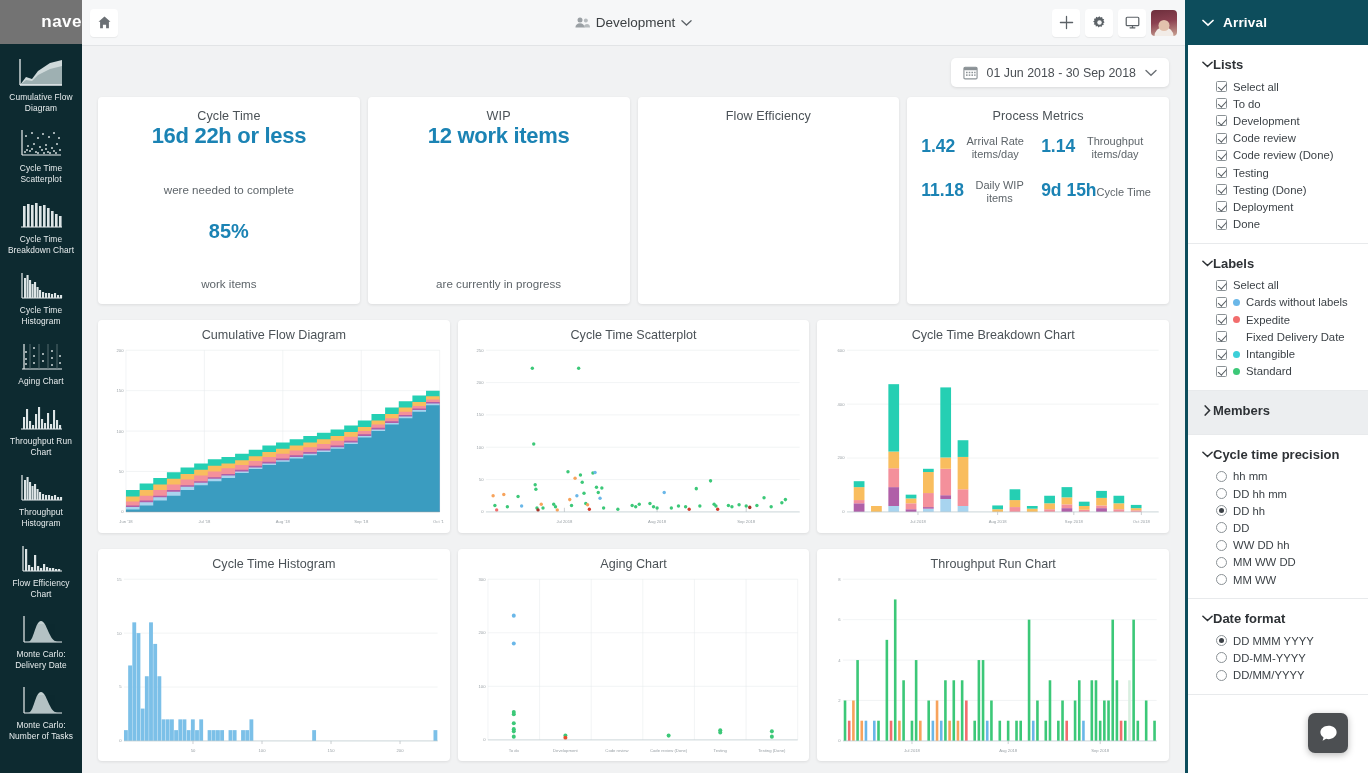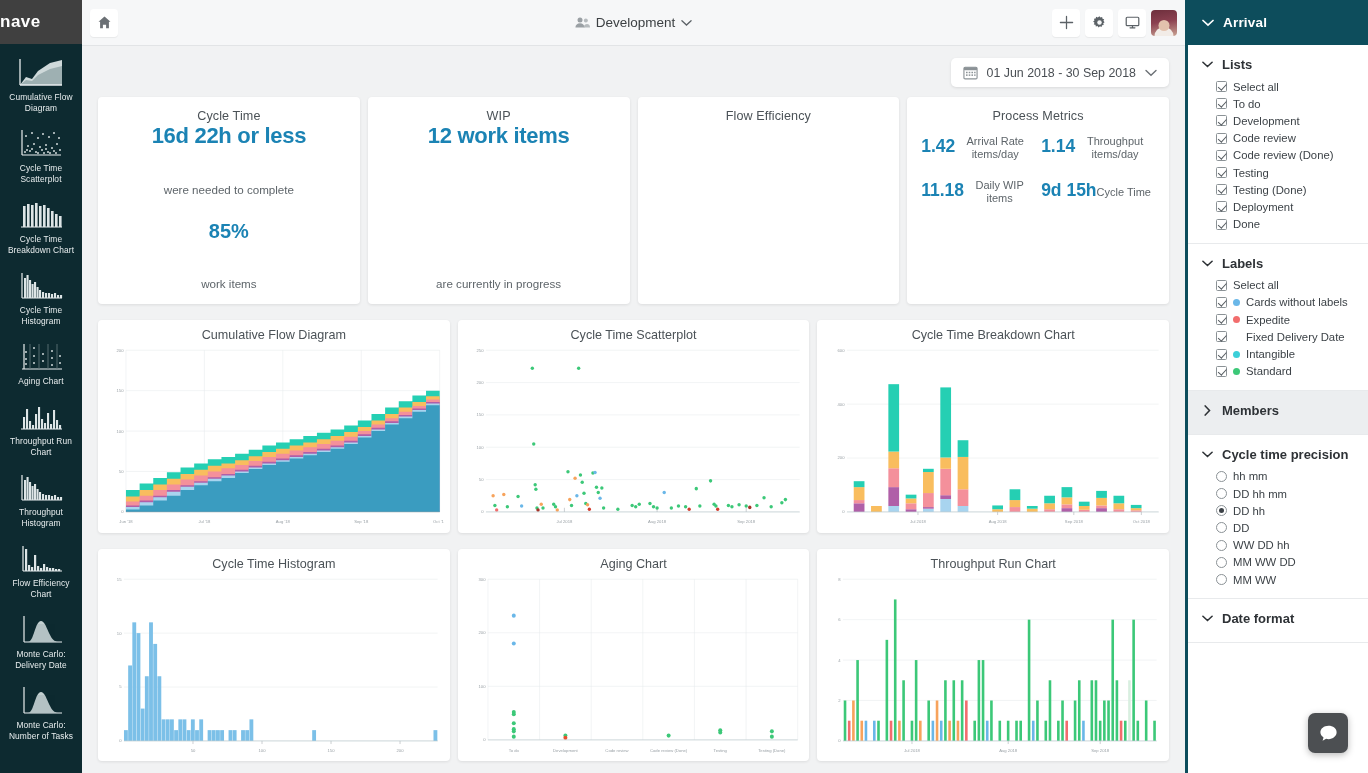--- a/index.html
+++ b/index.html
@@ -11,22 +11,22 @@
   }
   .app { position: relative; width: 1368px; height: 773px; display: flex; background:#f1f2f3; }
 
   
   .left-sidebar {
     width: 82px; height: 773px; background: #0d2a30;
     display: flex; flex-direction: column; align-items: center;
     flex: 0 0 82px; overflow: hidden;
   }
   .brand {
-    height: 44px; width: 100%; display:flex; align-items:center; justify-content:flex-start;
-    background:#404040;
+    height: 44px; width: 100%; display:flex; align-items:center; justify-content:flex-end;
+    background:#737373;
   }
   .brand-text { color:#fff; font-size:17px; font-weight:700; letter-spacing:.5px; }
   .nav-list { width:100%; padding-top:6px; }
   .nav-item {
     width:100%; padding:5px 3px 7px; display:flex; flex-direction:column;
     align-items:center; cursor:pointer;
   }
   .nav-icon { width:52px; height:34px; display:block; }
   .nav-label {
     color:#e9eeef; font-size:8.4px; line-height:11px; text-align:center;
@@ -108,21 +108,21 @@
     width:183px; flex:0 0 183px; height:773px; background:#fff;
     border-left:3px solid #0d4d5c; display:flex; flex-direction:column; overflow:hidden;
   }
   .ctrl-header {
     background:#0d4d5c; color:#fff; height:45px; display:flex; align-items:center;
     gap:9px; padding:0 14px; cursor:pointer; flex:0 0 45px;
   }
   .ctrl-header .t { font-size:13.5px; font-weight:600; letter-spacing:.2px;}
   .sect { border-bottom:1px solid #e8eaec; padding:12px 0 10px; }
   .sect-head {
-    display:flex; align-items:center; gap:9px; padding:0 14px 6px; cursor:pointer;
+    display:flex; align-items:center; gap:0; padding:0 14px 6px; cursor:pointer;
   }
   .sect-head .t { font-size:13px; color:#2e3236; font-weight:600; }
   .opt-list { padding:0 0 0 28px; }
   .opt {
     display:flex; align-items:center; gap:6px; padding:2.6px 0; cursor:pointer;
   }
   .opt .lab { font-size:11.3px; color:#3c4247; white-space:nowrap;text-align:right; }
   .cbox {
     width:11px; height:11px; border:1px solid #8b9296; border-radius:1.5px;
     background:#fff; position:relative; flex:0 0 11px;
@@ -1019,20 +1019,34 @@
             </div>
           </div>
   </div>
         <div class="sect ">
     <div class="sect-head">
       <svg class="chev" viewBox="0 0 12 8">
               <path d="M1 1.5 6 6.2 11 1.5" stroke="#2e3236" stroke-width="1.7" fill="none" stroke-linecap="round"></path>
             </svg>
       <span class="t">Date format</span>
     </div>
+    <div class="opt-list">
+            <div class="opt">
+              <span class="radio sel"></span>
+              <span class="lab">DD MMM YYYY</span>
+            </div>
+            <div class="opt">
+              <span class="radio "></span>
+              <span class="lab">DD-MM-YYYY</span>
+            </div>
+            <div class="opt">
+              <span class="radio "></span>
+              <span class="lab">DD/MM/YYYY</span>
+            </div>
+          </div>
   </div>
       </div>
   </div>
 
   <div class="chat-fab">
     <svg width="21" height="21" viewBox="0 0 22 22">
       <path d="M11 3C6.3 3 2.5 6 2.5 9.8c0 2.2 1.3 4.1 3.3 5.4l-1 3.4 3.7-2a11 11 0 0 0 2.5.3c4.7 0 8.5-3 8.5-7.1S15.7 3 11 3z" fill="#ffffff"></path>
     </svg>
   </div>
 

